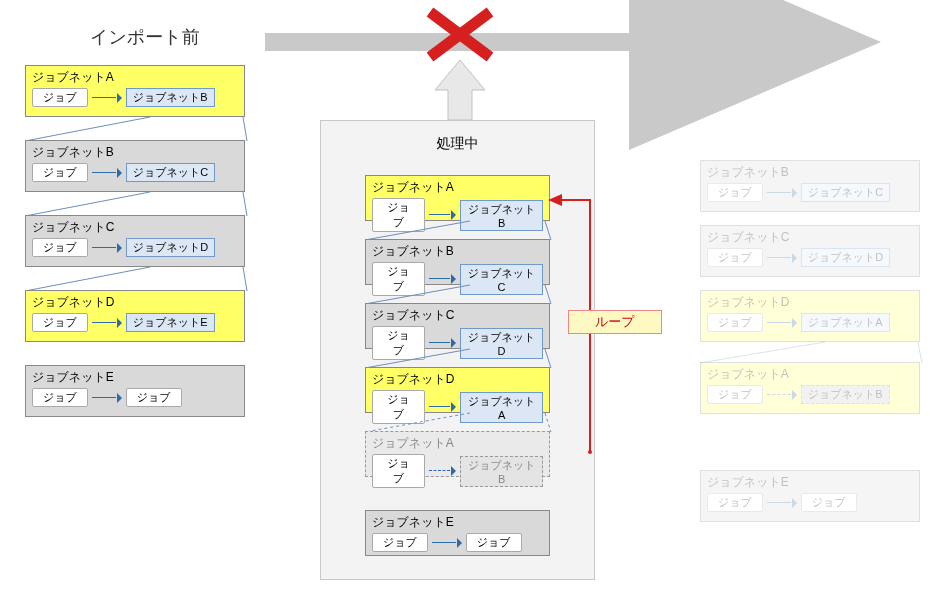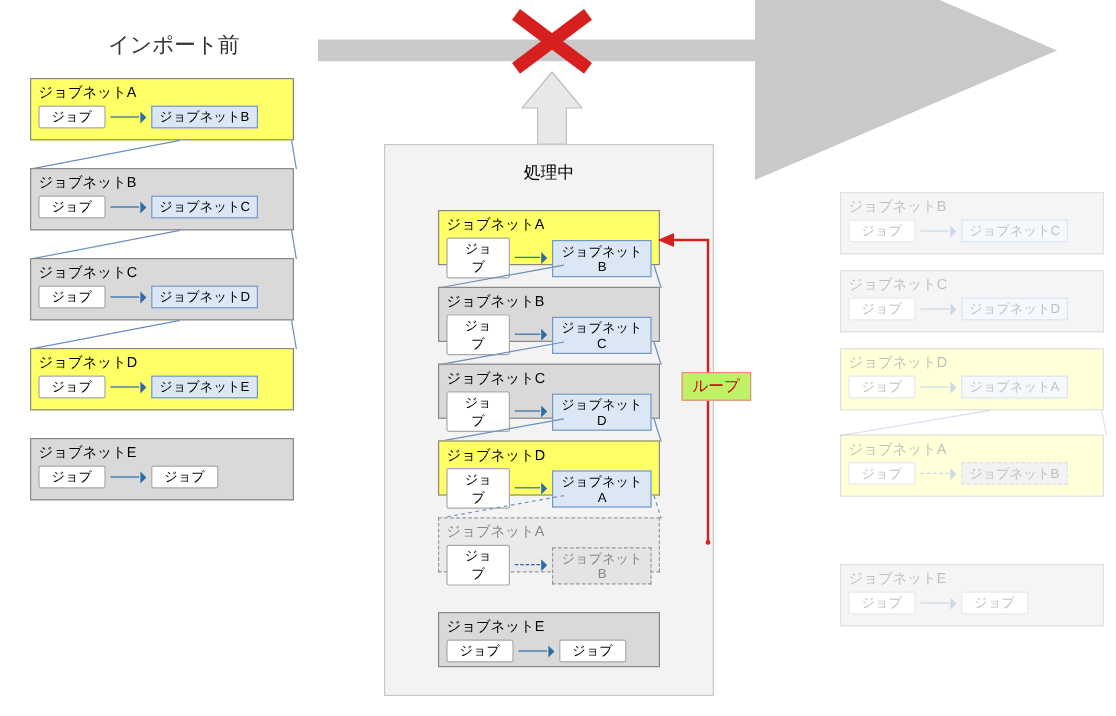--- a/index.html
+++ b/index.html
@@ -73,24 +73,24 @@
     background: #f3f3f3;
     width: 275px;
     padding: 10px 0 14px 0;
     box-sizing: border-box;
     text-align: center;
   }
   .panel-title { font-size: 14px; margin: 4px 0 8px 0; }
 
   .loop-label {
     position: absolute;
-    background: #bef264;
+    background: #fef9c3;
     border: 1px solid #e88;
     color: #c00;
-    padding: 2px 8px;
+    padding: 2px 26px;
     font-size: 13px;
   }
 
   
   svg.absv { position: absolute; overflow: visible; }
 </style>
 </head>
 <body>
 
 <div class="canvas">

